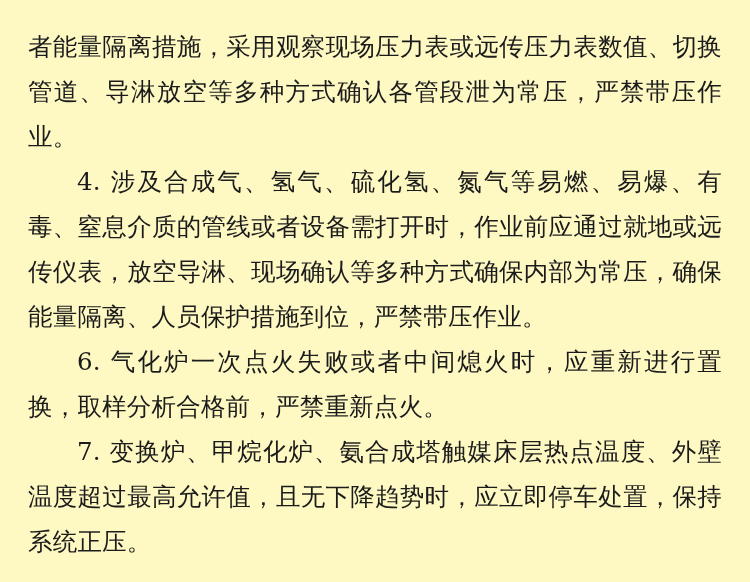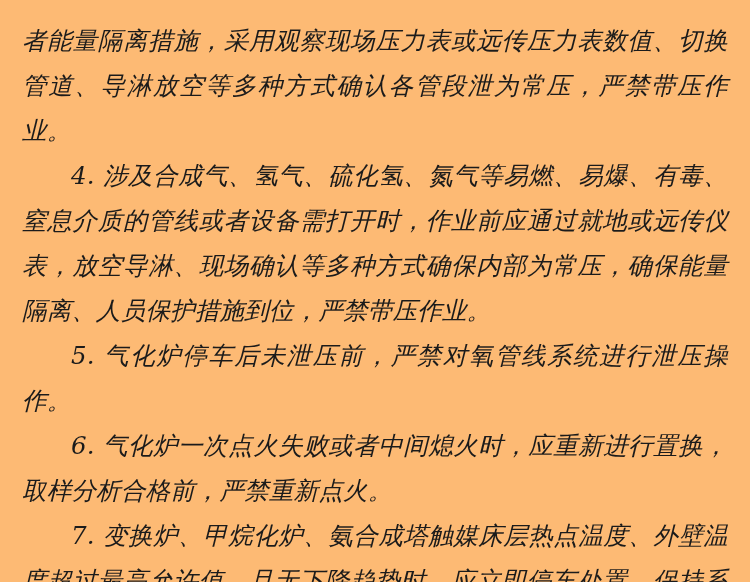--- a/index.html
+++ b/index.html
@@ -10,24 +10,23 @@
     width: 750px;
     height: 582px;
     background: #ffffff;
     font-family: "DejaVu Serif", "Liberation Serif", serif;
     overflow: hidden;
   }
   .page {
     position: relative;
     width: 750px;
     height: 582px;
-    background: #fdba74;
-    padding: 0;
+    background: #fef9c3;
+    padding: 6px;
     box-sizing: border-box;
-    font-style: italic;
   }
   .doc-body {
     padding: 18px 22px 0 22px;
     box-sizing: border-box;
   }
   .para {
     font-size: 24.5px;
     line-height: 45px;
     color: #1b1b1b;
     text-align: justify;
@@ -46,17 +45,16 @@
     margin-top: 0px;
   }
 </style>
 </head>
 <body>
 
 <div class="page">
   <div class="doc-body">
     <p class="para">者能量隔离措施，采用观察现场压力表或远传压力表数值、切换管道、导淋放空等多种方式确认各管段泄为常压，严禁带压作业。</p>
     <p class="para indent">4. 涉及合成气、氢气、硫化氢、氮气等易燃、易爆、有毒、窒息介质的管线或者设备需打开时，作业前应通过就地或远传仪表，放空导淋、现场确认等多种方式确保内部为常压，确保能量隔离、人员保护措施到位，严禁带压作业。</p>
-    <p class="para indent">5. 气化炉停车后未泄压前，严禁对氧管线系统进行泄压操作。</p>
     <p class="para indent">6. 气化炉一次点火失败或者中间熄火时，应重新进行置换，取样分析合格前，严禁重新点火。</p>
     <p class="para indent">7. 变换炉、甲烷化炉、氨合成塔触媒床层热点温度、外壁温度超过最高允许值，且无下降趋势时，应立即停车处置，保持系统正压。</p>
   </div>
 </div>
 
 </body></html>

